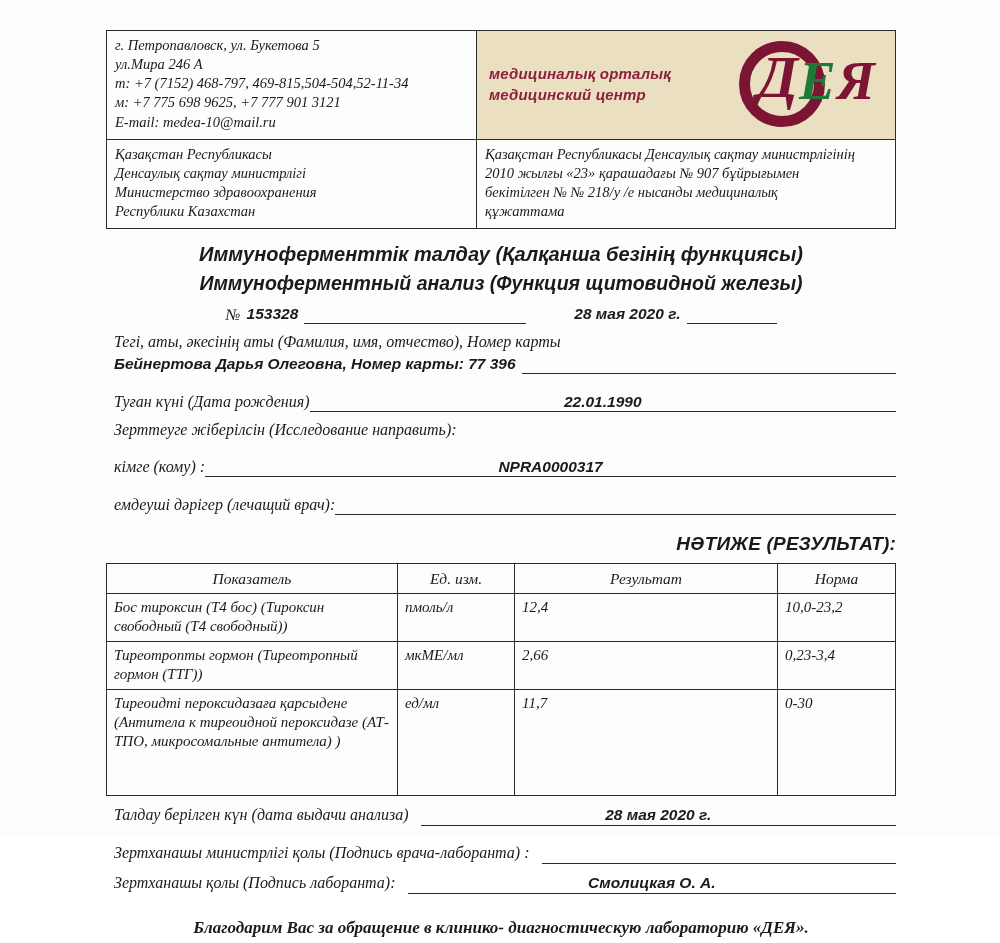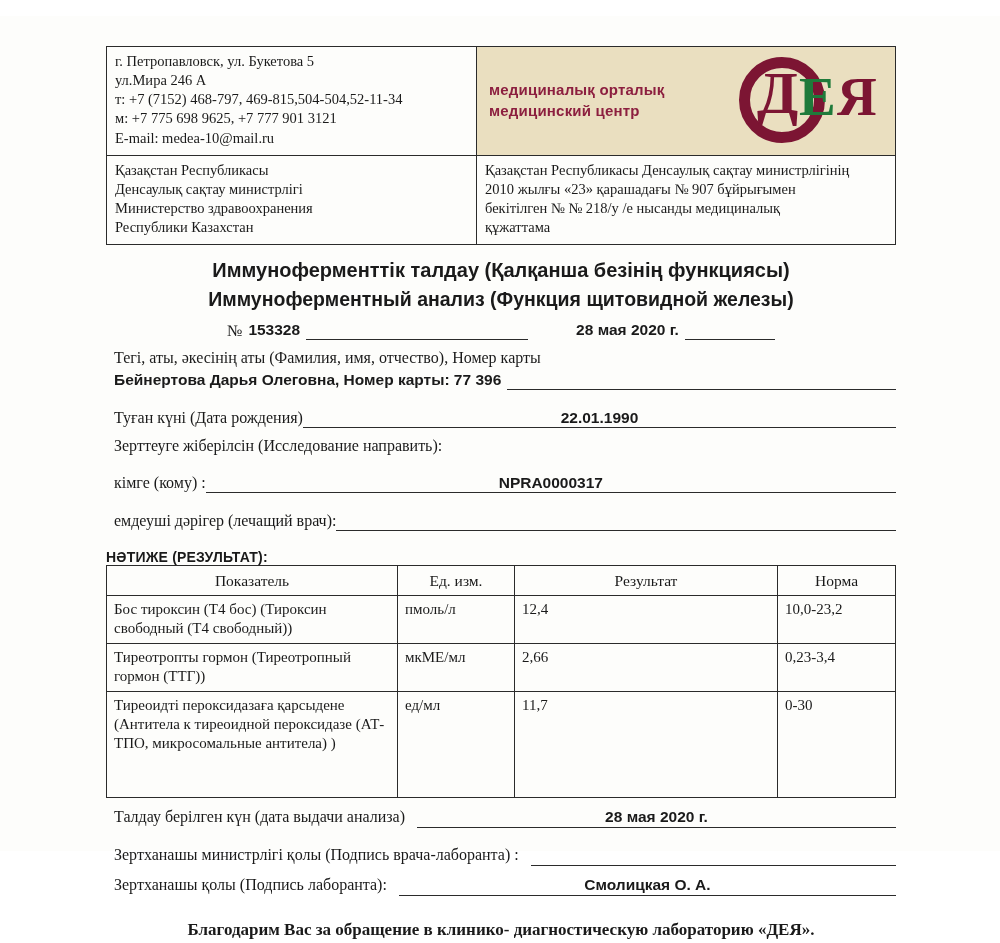--- a/index.html
+++ b/index.html
@@ -10,24 +10,25 @@
   body {
     width: 1000px;
     height: 943px;
     font-family: "Liberation Serif", serif;
     color: #1a1a1a;
     position: relative;
     overflow: hidden;
   }
   .page {
     position: absolute;
-    left: 0; top: 16px;
+    left: 0; top: 0;
     width: 1000px;
     height: 835px;
     background: #fdfdfb;
+    font-style: italic;
   }
   .sheet {
     position: absolute;
     left: 106px;
     top: 30px;
     width: 790px;
   }
 
   
   .hdr {
@@ -156,25 +157,26 @@
   .center-val {
     font-family: "Liberation Sans", sans-serif;
     font-weight: bold;
     font-size: 15.5px;
     text-align: center;
     padding-bottom: 1px;
   }
 
   
   .res-heading {
-    text-align: left;
-    font-family: "Liberation Sans", sans-serif;
-    font-weight: bold;
-    font-size: 14px;
+    text-align: right;
+    font-family: "Liberation Sans", sans-serif;
+    font-weight: bold;
+    font-size: 19px;
     margin-top: 18px;
+    margin-bottom: 8px;
     letter-spacing: .2px;
   }
 
   
   .res {
     border-collapse: collapse;
     width: 790px;
     table-layout: fixed;
     font-size: 15px;
   }

